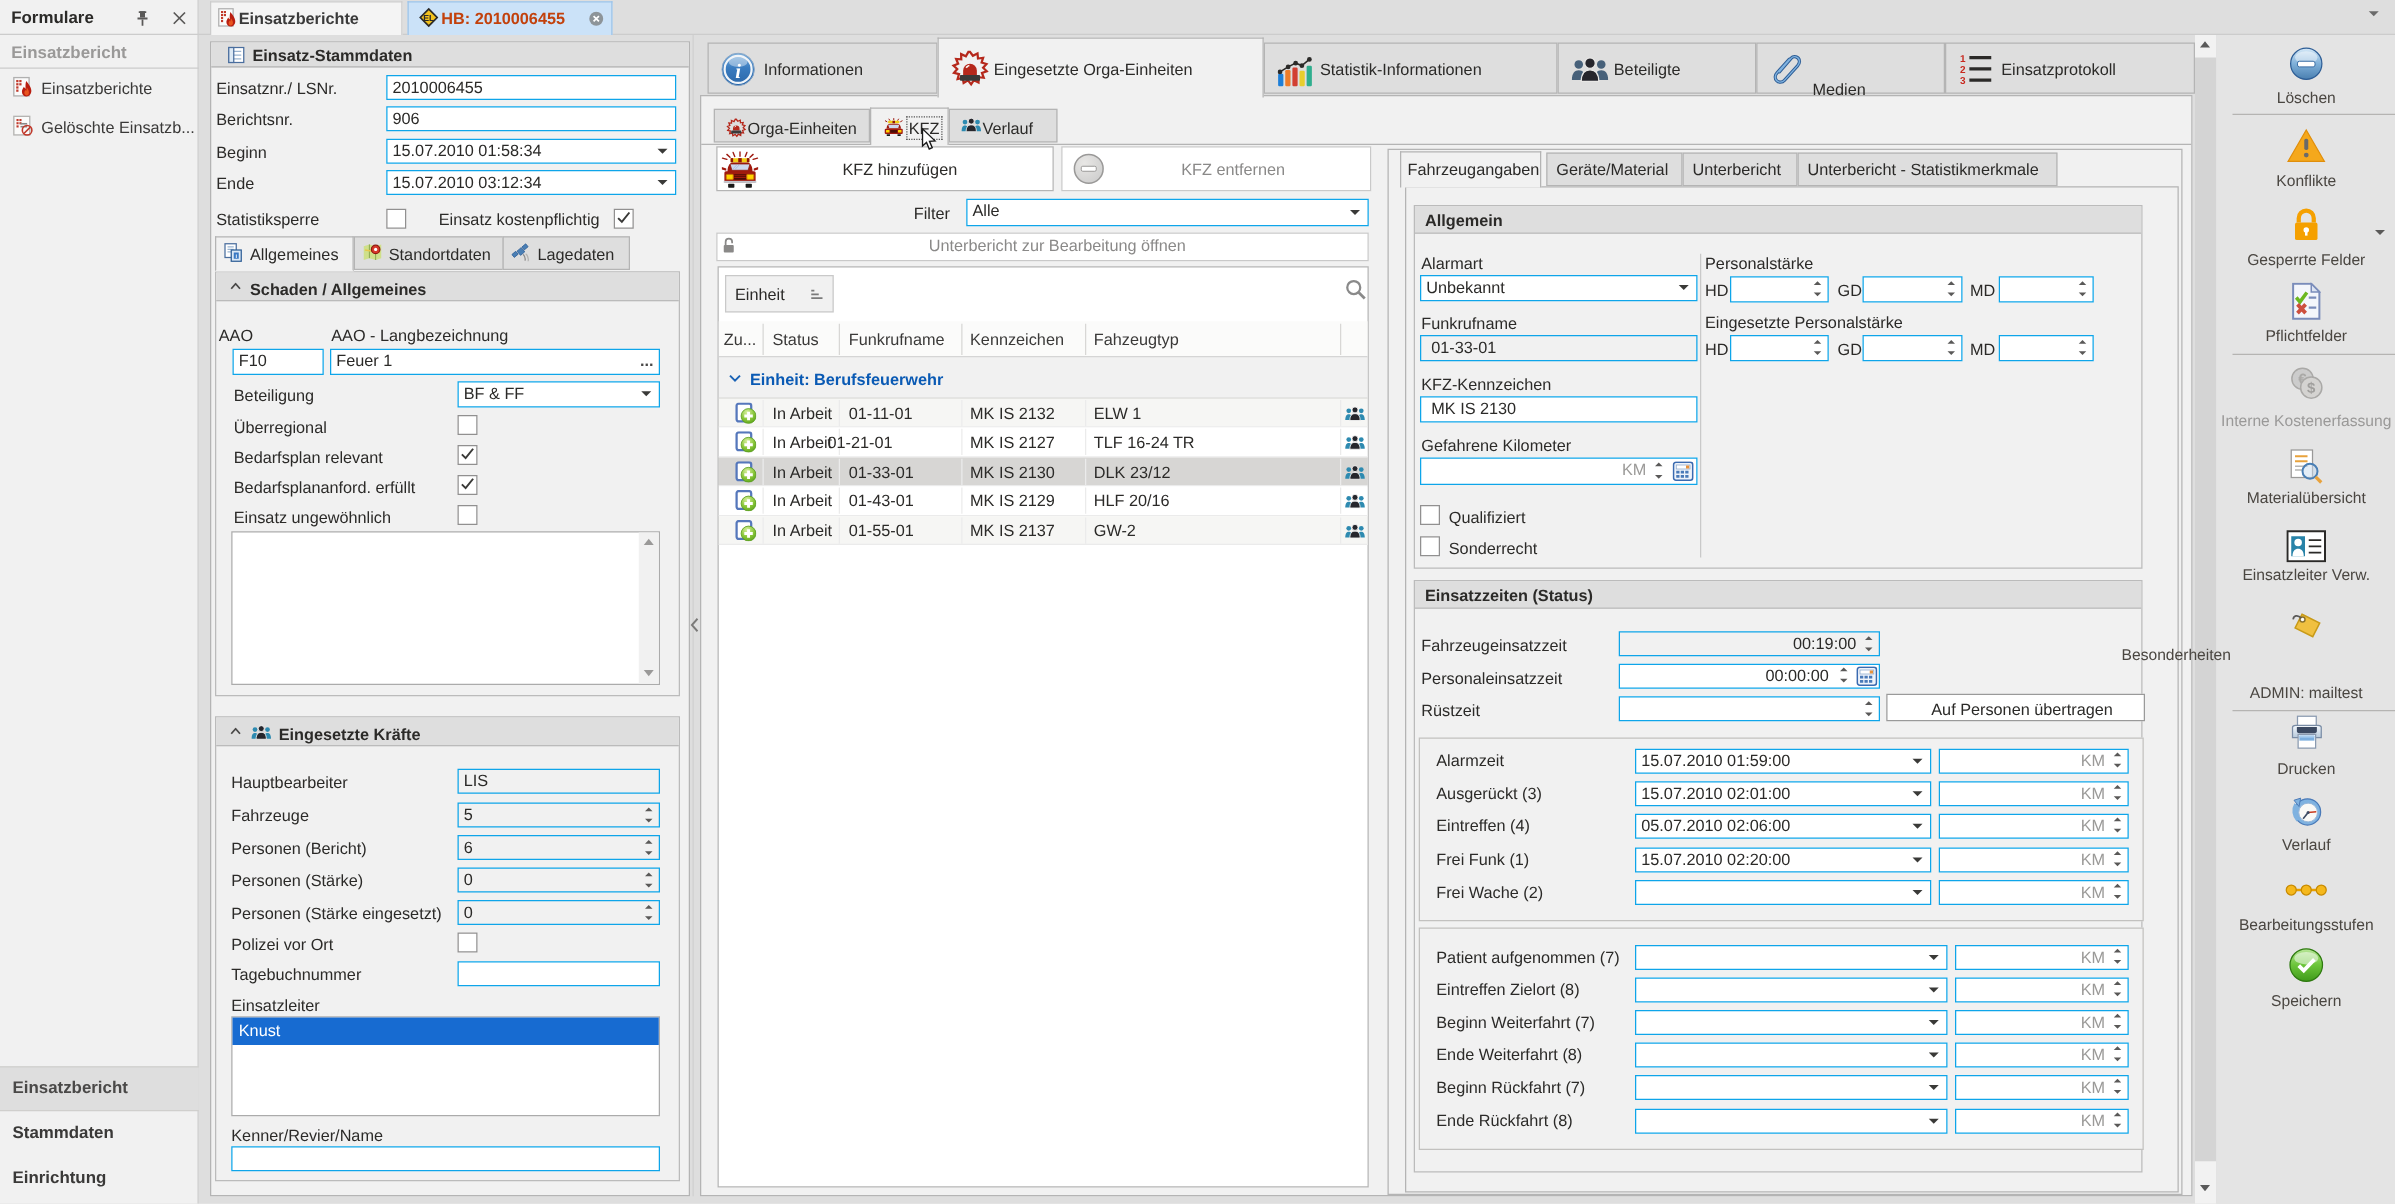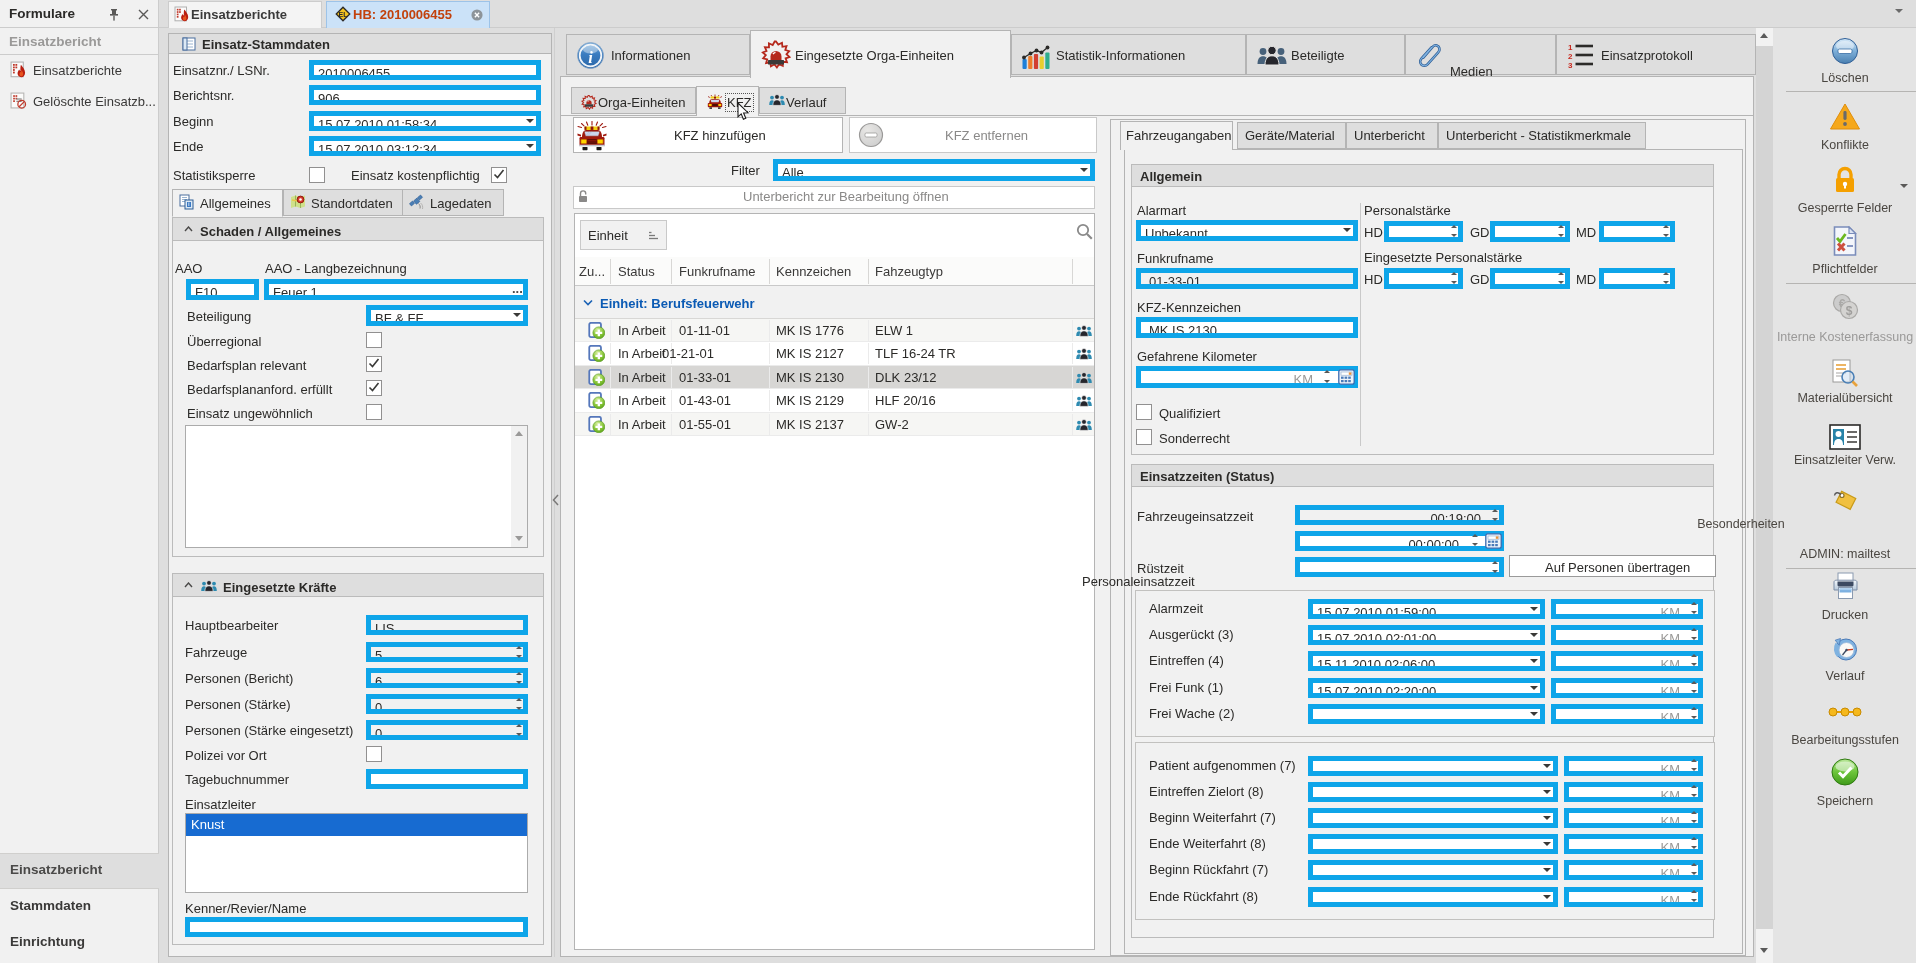--- a/index.html
+++ b/index.html
@@ -1,18 +1,18 @@
 <!DOCTYPE html>
 <html><head><meta charset="utf-8"><style>
 * { margin:0; padding:0; box-sizing:border-box; }
 html,body { width:1916px; height:963px; overflow:hidden; }
 body { font-family:"Liberation Sans",sans-serif; font-size:13px; color:#2b2a28; background:#dedede; position:relative; }
 .p { position:absolute; }
 .lbl { white-space:nowrap; font-size:13px; color:#2b2a28; }
-.in { border:5px solid #0ea5e9; background:#fff; font-size:13px; white-space:nowrap; overflow:hidden; }
+.in { border:1px solid #0ea5e9; background:#fff; font-size:13px; white-space:nowrap; overflow:hidden; }
 .bold { font-weight:bold; }
 .gray { color:#8a8988; }
 
 .gbox { border:1px solid #bbbbbb; background:#f1f1f1; }
 </style></head><body>
 
 <div class="p" style="left:0px;top:0px;width:1916px;height:28px;background:#dedede;border-bottom:1px solid #cccccc;"></div>
 <div class="p" style="left:0px;top:0px;width:159px;height:28px;background:#f1f1f1;border-right:1px solid #cccccc;border-bottom:1px solid #cccccc;"></div>
 <div class="p lbl bold" style="left:9px;top:6px;font-size:13.5px;color:#2b2a28;">Formulare</div>
 <div class="p" style="left:108px;top:8px;"><svg width="12" height="13" viewBox="0 0 12 13">
@@ -456,21 +456,21 @@
           <stop offset="0.5" stop-color="#8cc83c"></stop>
           <stop offset="1" stop-color="#4e9a10"></stop>
         </radialGradient>
       </defs>
       <rect x="1.2" y="0.8" width="11" height="13.5" rx="1.6" fill="#fff" stroke="#5577bb" stroke-width="1.7"></rect>
       <circle cx="10.2" cy="10.2" r="5.6" fill="url(#gp)" stroke="#579b1a" stroke-width="0.6"></circle>
       <path d="M10.2 7 L10.2 13.4 M7 10.2 L13.4 10.2" stroke="#fff" stroke-width="2.2"></path>
     </svg></div>
 <div class="p lbl" style="left:618px;top:323.0px;">In Arbeit</div>
 <div class="p lbl" style="left:679px;top:323.0px;">01-11-01</div>
-<div class="p lbl" style="left:776px;top:323.0px;">MK IS 1776</div>
+<div class="p lbl" style="left:776px;top:323.0px;">MK IS 2132</div>
 <div class="p lbl" style="left:875px;top:323.0px;">ELW 1</div>
 <div class="p" style="left:1076px;top:325.0px;"><svg width="16" height="12" viewBox="0 0 16 12">
       <g fill="#2d8ab0">
         <circle cx="3" cy="3.6" r="1.9"></circle>
         <path d="M0.2 11 C0.2 7.6 1.4 6.3 3 6.3 C4.6 6.3 5.8 7.6 5.8 11 Z"></path>
         <circle cx="13" cy="3.6" r="1.9"></circle>
         <path d="M10.2 11 C10.2 7.6 11.4 6.3 13 6.3 C14.6 6.3 15.8 7.6 15.8 11 Z"></path>
       </g>
       <circle cx="8" cy="2.9" r="2.4" fill="#26262c" stroke="#f4f4f4" stroke-width="0.7"></circle>
       <path d="M3.9 11.4 C3.9 7.3 5.6 5.9 8 5.9 C10.4 5.9 12.1 7.3 12.1 11.4 Z" fill="#26262c" stroke="#f4f4f4" stroke-width="0.7"></path>
@@ -670,21 +670,21 @@
 <div class="p in" style="left:1599px;top:268px;width:76px;height:21px;background:#fff;text-align:left;padding:1px 4px;"></div>
 <div class="p" style="left:1663px;top:272px;width:0;height:0;border-left:3px solid transparent;border-right:3px solid transparent;border-bottom:3.5px solid #5a5958;"></div>
 <div class="p" style="left:1663px;top:281px;width:0;height:0;border-left:3px solid transparent;border-right:3px solid transparent;border-top:3.5px solid #5a5958;"></div>
 <div class="p gbox" style="left:1131px;top:464px;width:583px;height:474px;"></div>
 <div class="p" style="left:1132px;top:465px;width:581px;height:22px;background:#dedede;border-bottom:1px solid #bbbbbb;"></div>
 <div class="p lbl bold" style="left:1140px;top:469px;">Einsatzzeiten (Status)</div>
 <div class="p lbl" style="left:1137px;top:509px;">Fahrzeugeinsatzzeit</div>
 <div class="p in" style="left:1295px;top:505px;width:209px;height:20px;background:#f1f1f1;text-align:right;padding:1px 4px;padding-right:18px;">00:19:00</div>
 <div class="p" style="left:1492px;top:509px;width:0;height:0;border-left:3px solid transparent;border-right:3px solid transparent;border-bottom:3.5px solid #5a5958;"></div>
 <div class="p" style="left:1492px;top:518px;width:0;height:0;border-left:3px solid transparent;border-right:3px solid transparent;border-top:3.5px solid #5a5958;"></div>
-<div class="p lbl" style="left:1082px;top:535px;margin-top:39px;">Personaleinsatzzeit</div>
+<div class="p lbl" style="left:1137px;top:535px;">Personaleinsatzzeit</div>
 <div class="p in" style="left:1295px;top:531px;width:209px;height:20px;background:#fff;text-align:right;padding:1px 40px;">00:00:00</div>
 <div class="p" style="left:1472px;top:534px;width:0;height:0;border-left:3px solid transparent;border-right:3px solid transparent;border-bottom:3.5px solid #5a5958;"></div>
 <div class="p" style="left:1472px;top:543px;width:0;height:0;border-left:3px solid transparent;border-right:3px solid transparent;border-top:3.5px solid #5a5958;"></div>
 <svg class="p" style="left:1485px;top:533px;" width="17" height="16" viewBox="0 0 17 16">
 <rect x="0.8" y="0.8" width="15.4" height="14.4" rx="2" fill="#eef3fa" stroke="#3a6ab0" stroke-width="1.3"></rect>
 <rect x="3" y="3" width="11" height="3.2" fill="#fff" stroke="#8aa8cc" stroke-width="0.6"></rect>
 <rect x="10.8" y="3.4" width="2.6" height="2.4" fill="#e8923c"></rect>
 <g fill="#4a7ab8">
       <rect x="3" y="7.6" width="2.6" height="2.2"></rect>
       <rect x="6.6" y="7.6" width="2.6" height="2.2"></rect>
@@ -707,21 +707,21 @@
 <div class="p in" style="left:1551px;top:599.0px;width:152px;height:20px;background:#fff;text-align:right;padding:1px 18px;"><span style="color:#9b9a98;">KM</span></div>
 <div class="p" style="left:1691px;top:602.0px;width:0;height:0;border-left:3px solid transparent;border-right:3px solid transparent;border-bottom:3.5px solid #5a5958;"></div>
 <div class="p" style="left:1691px;top:611.0px;width:0;height:0;border-left:3px solid transparent;border-right:3px solid transparent;border-top:3.5px solid #5a5958;"></div>
 <div class="p lbl" style="left:1149px;top:627.2px;">Ausgerückt (3)</div>
 <div class="p in" style="left:1308px;top:625.2px;width:237px;height:20px;background:#fff;text-align:left;padding:1px 4px;">15.07.2010 02:01:00</div>
 <div class="p" style="left:1530px;top:633.2px;width:0;height:0;border-left:4px solid transparent;border-right:4px solid transparent;border-top:4px solid #3a3a38;"></div>
 <div class="p in" style="left:1551px;top:625.2px;width:152px;height:20px;background:#fff;text-align:right;padding:1px 18px;"><span style="color:#9b9a98;">KM</span></div>
 <div class="p" style="left:1691px;top:628.2px;width:0;height:0;border-left:3px solid transparent;border-right:3px solid transparent;border-bottom:3.5px solid #5a5958;"></div>
 <div class="p" style="left:1691px;top:637.2px;width:0;height:0;border-left:3px solid transparent;border-right:3px solid transparent;border-top:3.5px solid #5a5958;"></div>
 <div class="p lbl" style="left:1149px;top:653.4px;">Eintreffen (4)</div>
-<div class="p in" style="left:1308px;top:651.4px;width:237px;height:20px;background:#fff;text-align:left;padding:1px 4px;">15.11.2010 02:06:00</div>
+<div class="p in" style="left:1308px;top:651.4px;width:237px;height:20px;background:#fff;text-align:left;padding:1px 4px;">05.07.2010 02:06:00</div>
 <div class="p" style="left:1530px;top:659.4px;width:0;height:0;border-left:4px solid transparent;border-right:4px solid transparent;border-top:4px solid #3a3a38;"></div>
 <div class="p in" style="left:1551px;top:651.4px;width:152px;height:20px;background:#fff;text-align:right;padding:1px 18px;"><span style="color:#9b9a98;">KM</span></div>
 <div class="p" style="left:1691px;top:654.4px;width:0;height:0;border-left:3px solid transparent;border-right:3px solid transparent;border-bottom:3.5px solid #5a5958;"></div>
 <div class="p" style="left:1691px;top:663.4px;width:0;height:0;border-left:3px solid transparent;border-right:3px solid transparent;border-top:3.5px solid #5a5958;"></div>
 <div class="p lbl" style="left:1149px;top:679.6px;">Frei Funk (1)</div>
 <div class="p in" style="left:1308px;top:677.6px;width:237px;height:20px;background:#fff;text-align:left;padding:1px 4px;">15.07.2010 02:20:00</div>
 <div class="p" style="left:1530px;top:685.6px;width:0;height:0;border-left:4px solid transparent;border-right:4px solid transparent;border-top:4px solid #3a3a38;"></div>
 <div class="p in" style="left:1551px;top:677.6px;width:152px;height:20px;background:#fff;text-align:right;padding:1px 18px;"><span style="color:#9b9a98;">KM</span></div>
 <div class="p" style="left:1691px;top:680.6px;width:0;height:0;border-left:3px solid transparent;border-right:3px solid transparent;border-bottom:3.5px solid #5a5958;"></div>
 <div class="p" style="left:1691px;top:689.6px;width:0;height:0;border-left:3px solid transparent;border-right:3px solid transparent;border-top:3.5px solid #5a5958;"></div>

